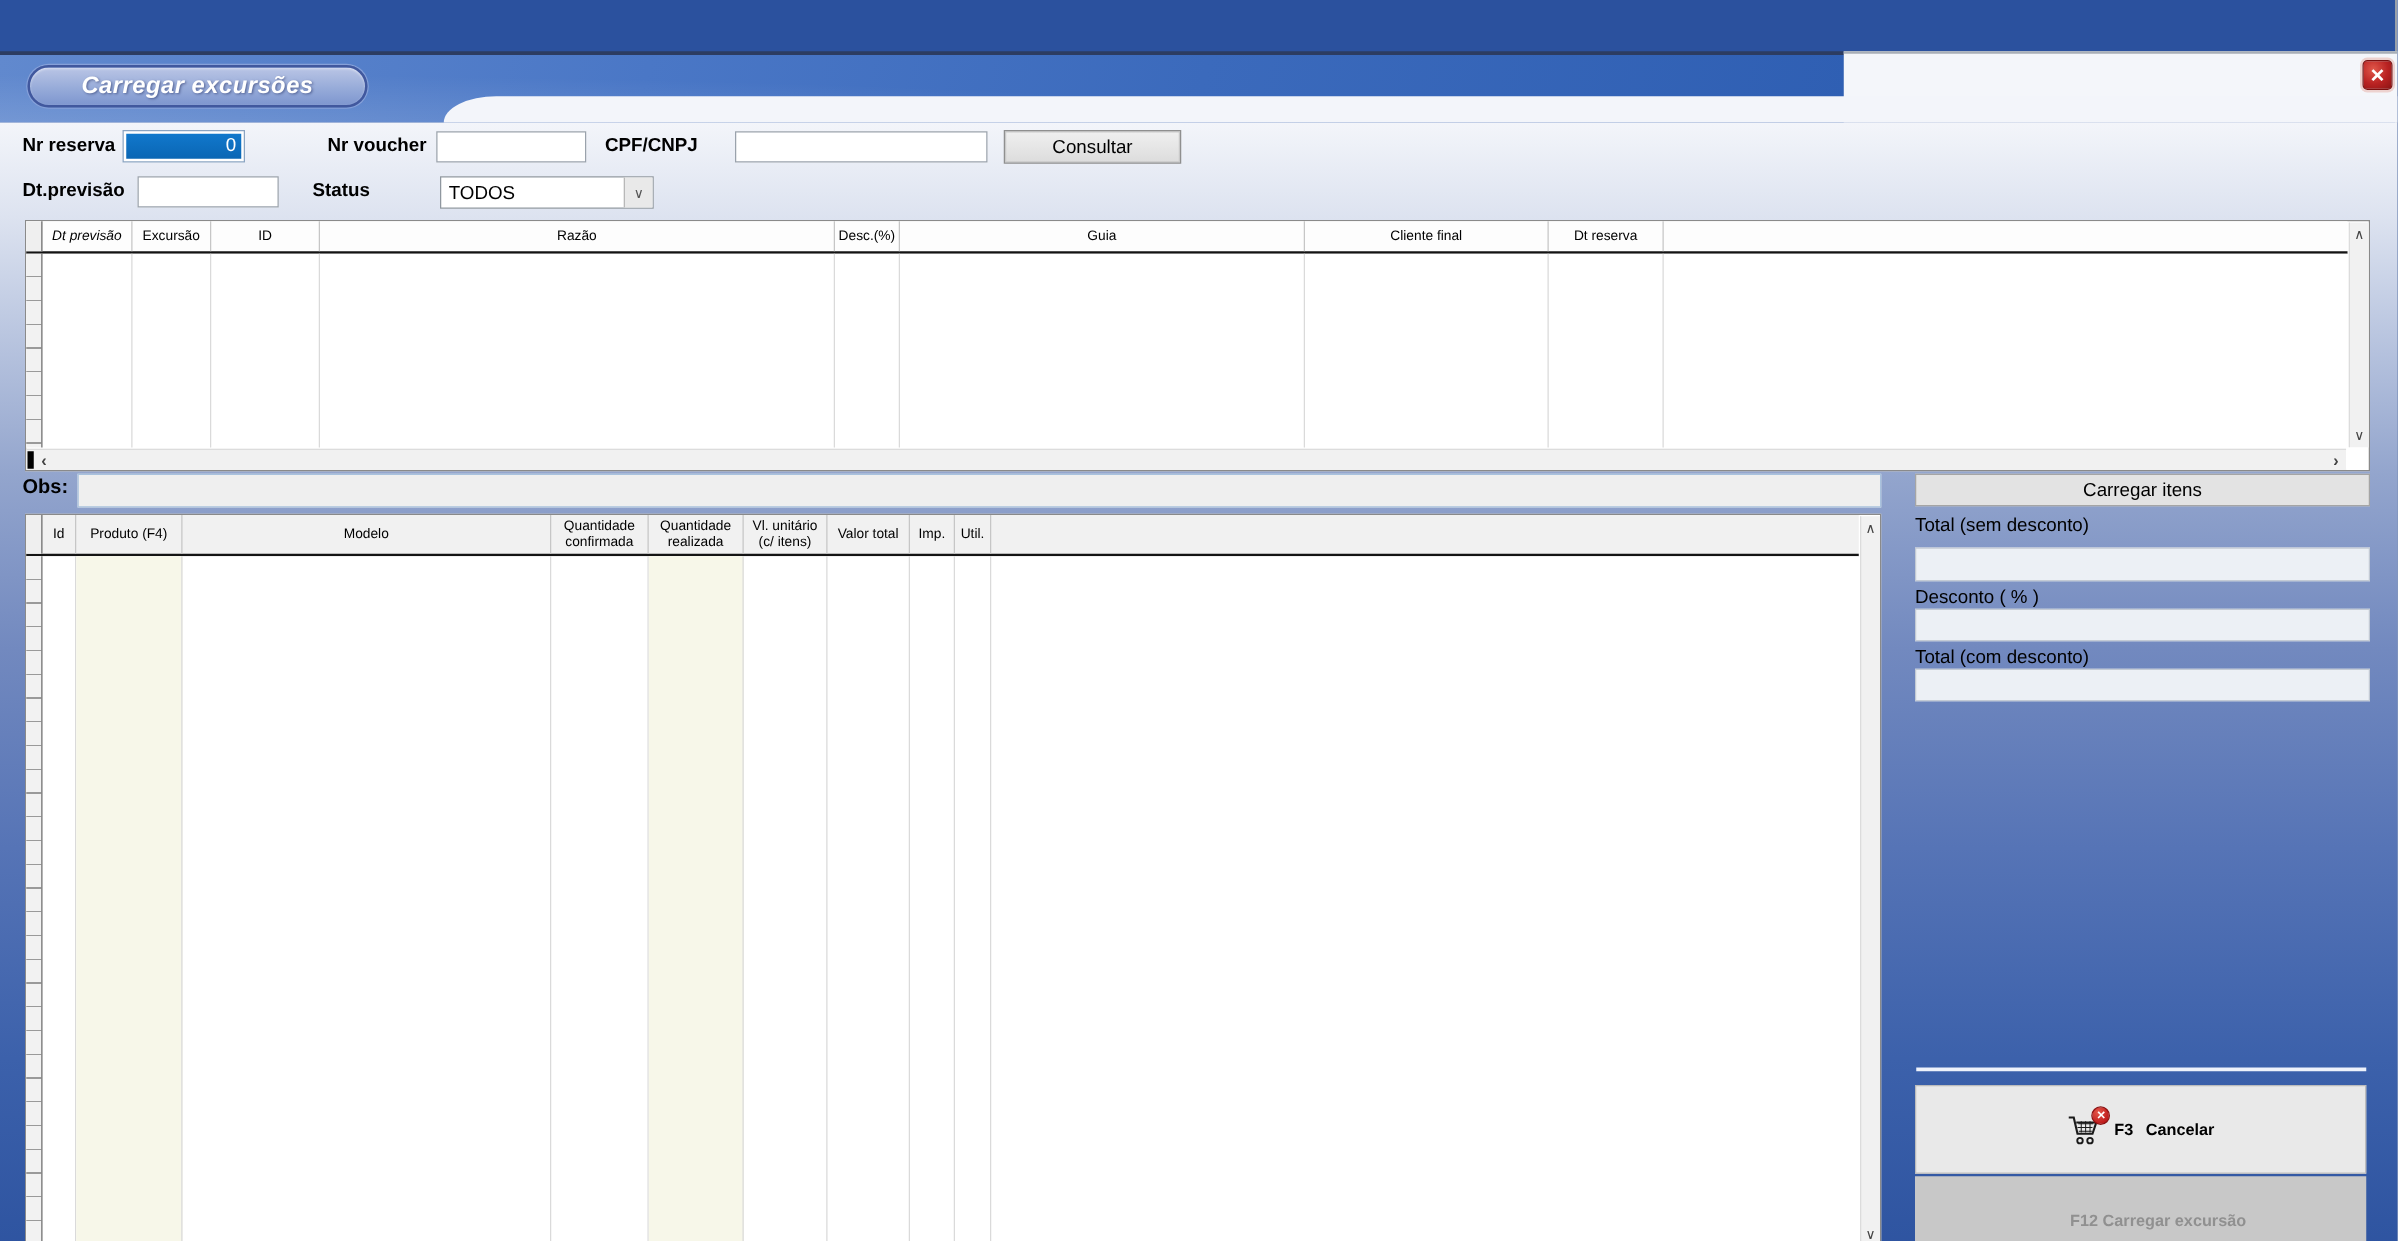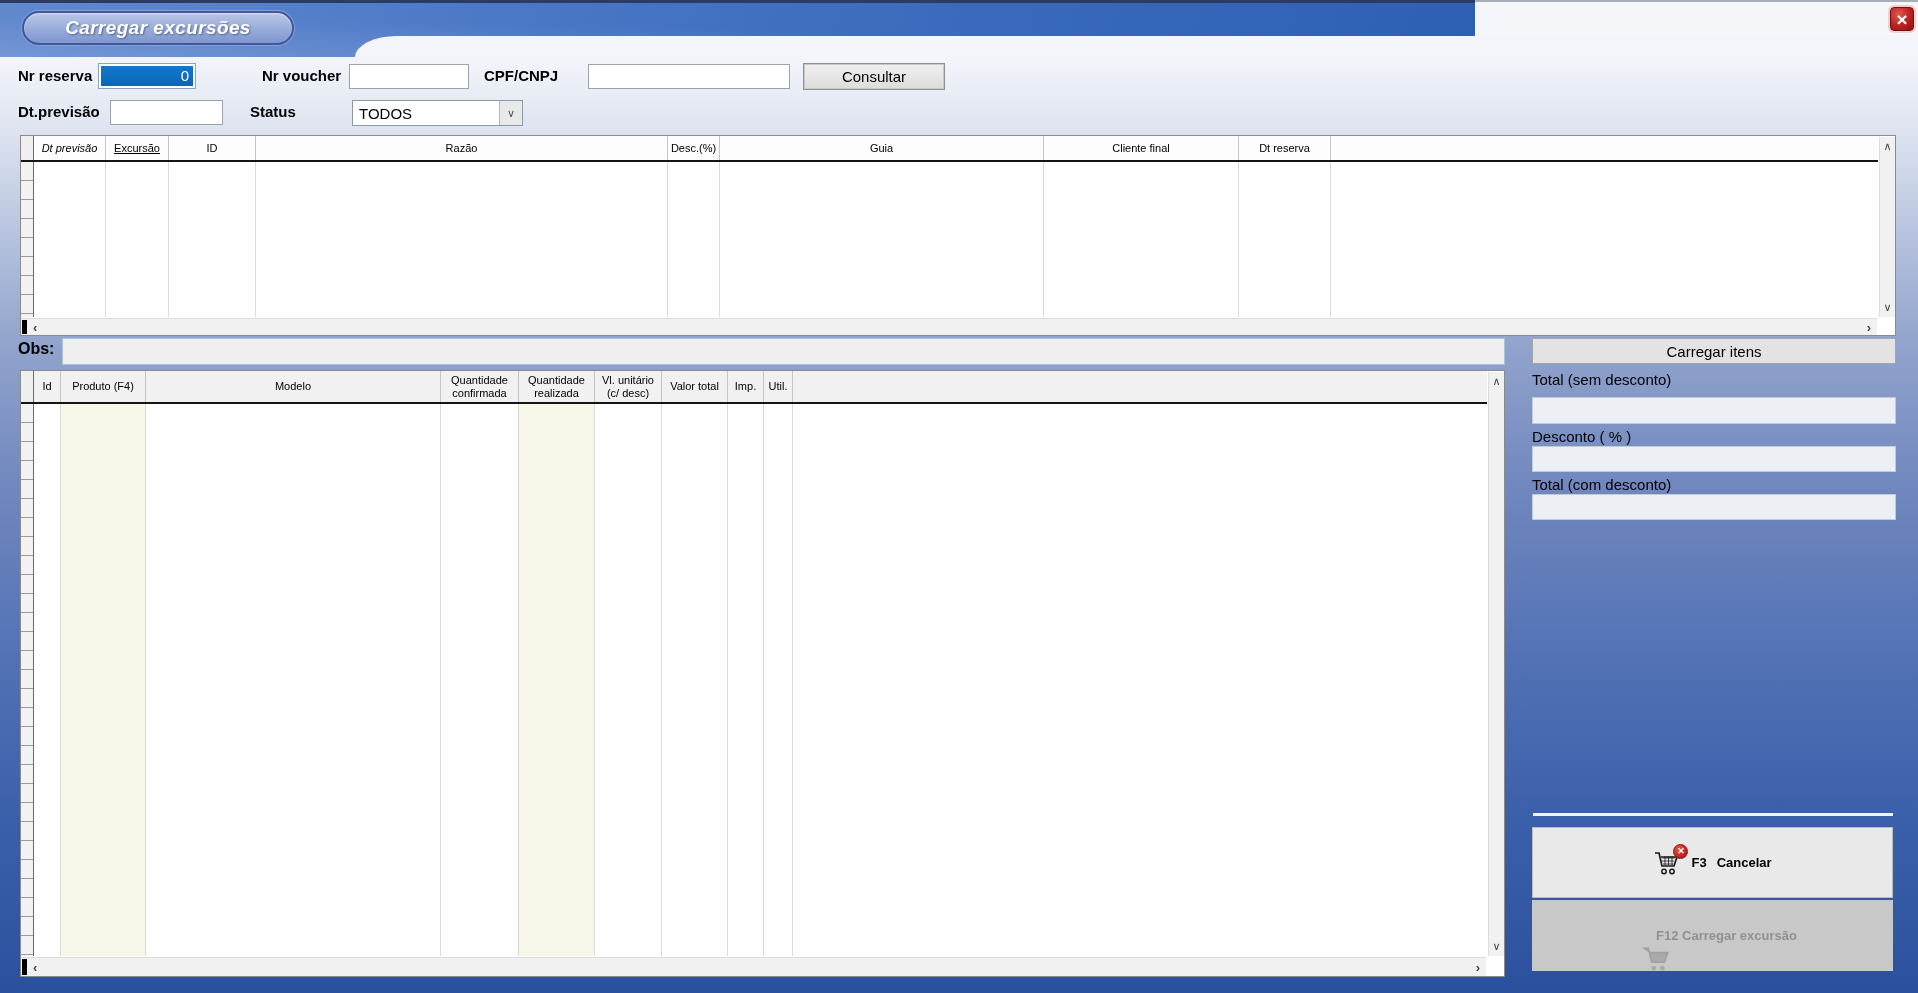--- a/index.html
+++ b/index.html
@@ -1,18 +1,18 @@
 <!DOCTYPE html>
 <html><head>
 <meta charset="utf-8">
 <style>
   * { box-sizing: border-box; margin: 0; padding: 0; }
   html,body { width:1918px; height:993px; overflow:hidden;
     font-family:"Liberation Sans", sans-serif; }
-  .abs { position:absolute; }
+  .abs { position:absolute;margin-top:41px; }
   #win { position:relative; width:1918px; height:993px; background:#2b519e;
     border-right:2px solid #9aa0a8; }
 
   
   #hdr-blue { left:0; top:0; width:1475px; height:57px;
     background:linear-gradient(105deg,#6189ce 0%,#4a77c6 35%,#3b6abc 65%,#2f5fb3 100%);
     border-top:3px solid #2c3c61; }
   #hdr-blue::after { content:""; position:absolute; inset:0;
     background:radial-gradient(ellipse at 8% 130%, rgba(255,255,255,.18), transparent 55%); }
   #hdr-white-right { left:1475px; top:0; width:443px; height:57px;
@@ -139,21 +139,21 @@
     <span id="combo-btn">
         <span>∨</span>
       </span>
   </div>
 
   <div class="abs dtable" style="left:20px; top:135px; width:1876px; height:201px;">
     <div style="margin-right:17px;">
       <div class="t-head">
         <div class="th th-sel" style="width:13px;"></div>
         <div class="th" style="width:72px;font-style:italic;">Dt previsão</div>
-        <div class="th" style="width:63px;text-decoration:underline;">Excursão</div>
+        <div class="th" style="width:63px;">Excursão</div>
         <div class="th" style="width:87px;">ID</div>
         <div class="th" style="width:412px;">Razão</div>
         <div class="th" style="width:52px;">Desc.(%)</div>
         <div class="th" style="width:324px;">Guia</div>
         <div class="th" style="width:195px;">Cliente final</div>
         <div class="th" style="width:92px;">Dt reserva</div>
         <div class="th" style="flex:1; border-right:none;"></div>
       </div>
       <div class="t-body" style="height:155px;">
         <div class="selcol" style="width:13px;"></div>
@@ -188,21 +188,21 @@
       <div class="t-head2">
         <div class="th th-sel" style="width:13px;"></div>
         <div class="th" style="width:27px;">Id</div>
         <div class="th" style="width:85px;">Produto (F4)</div>
         <div class="th" style="width:295px;">Modelo</div>
         <div class="th" style="width:78px;">Quantidade
 confirmada</div>
         <div class="th" style="width:76px;">Quantidade
 realizada</div>
         <div class="th" style="width:67px;">Vl. unitário
-(c/ desc)</div>
+(c/ itens)</div>
         <div class="th" style="width:66px;">Valor total</div>
         <div class="th" style="width:36px;">Imp.</div>
         <div class="th" style="width:29px;">Util.</div>
         <div class="th" style="flex:1; border-right:none;"></div>
       </div>
       <div class="t-body" style="height:552px;">
         <div class="selcol" style="width:13px;"></div>
         <div class="bcol" style="width:27px;"></div>
         <div class="bcol cream" style="width:85px;"></div>
         <div class="bcol" style="width:295px;"></div>

